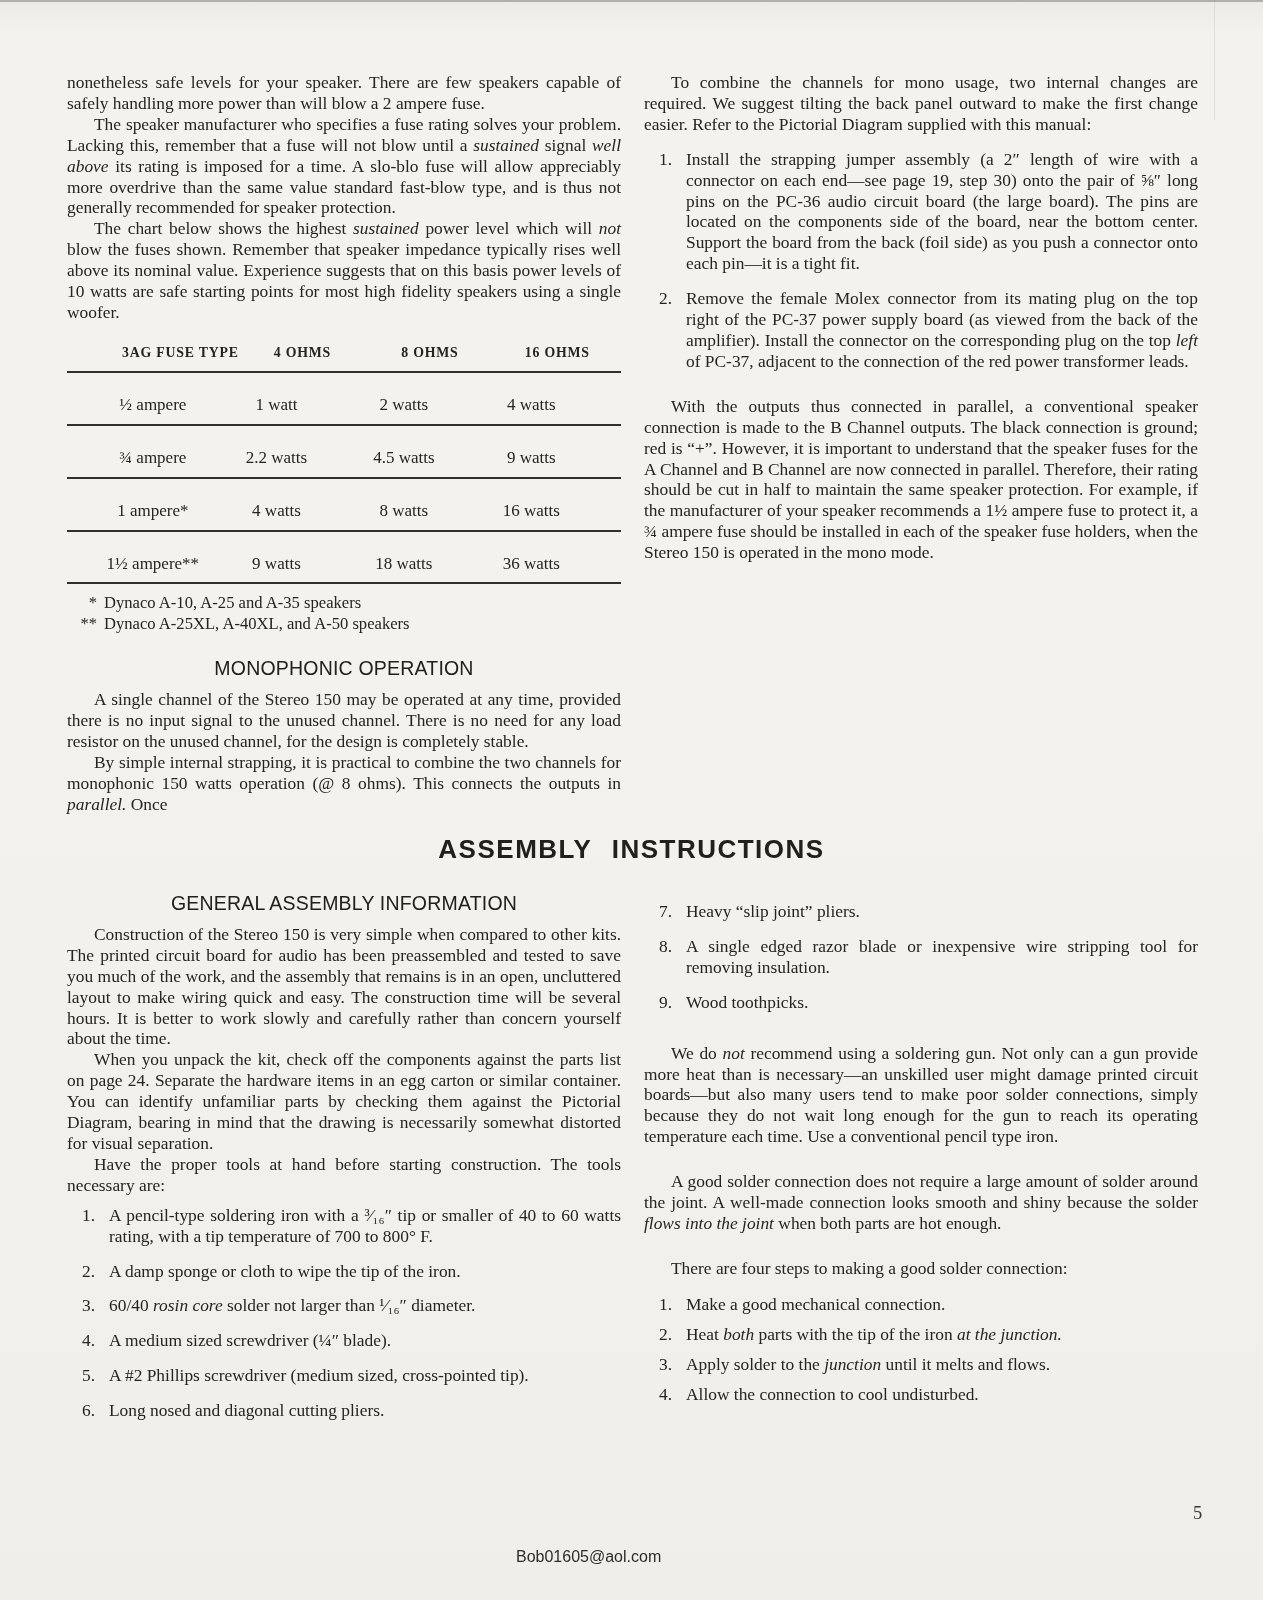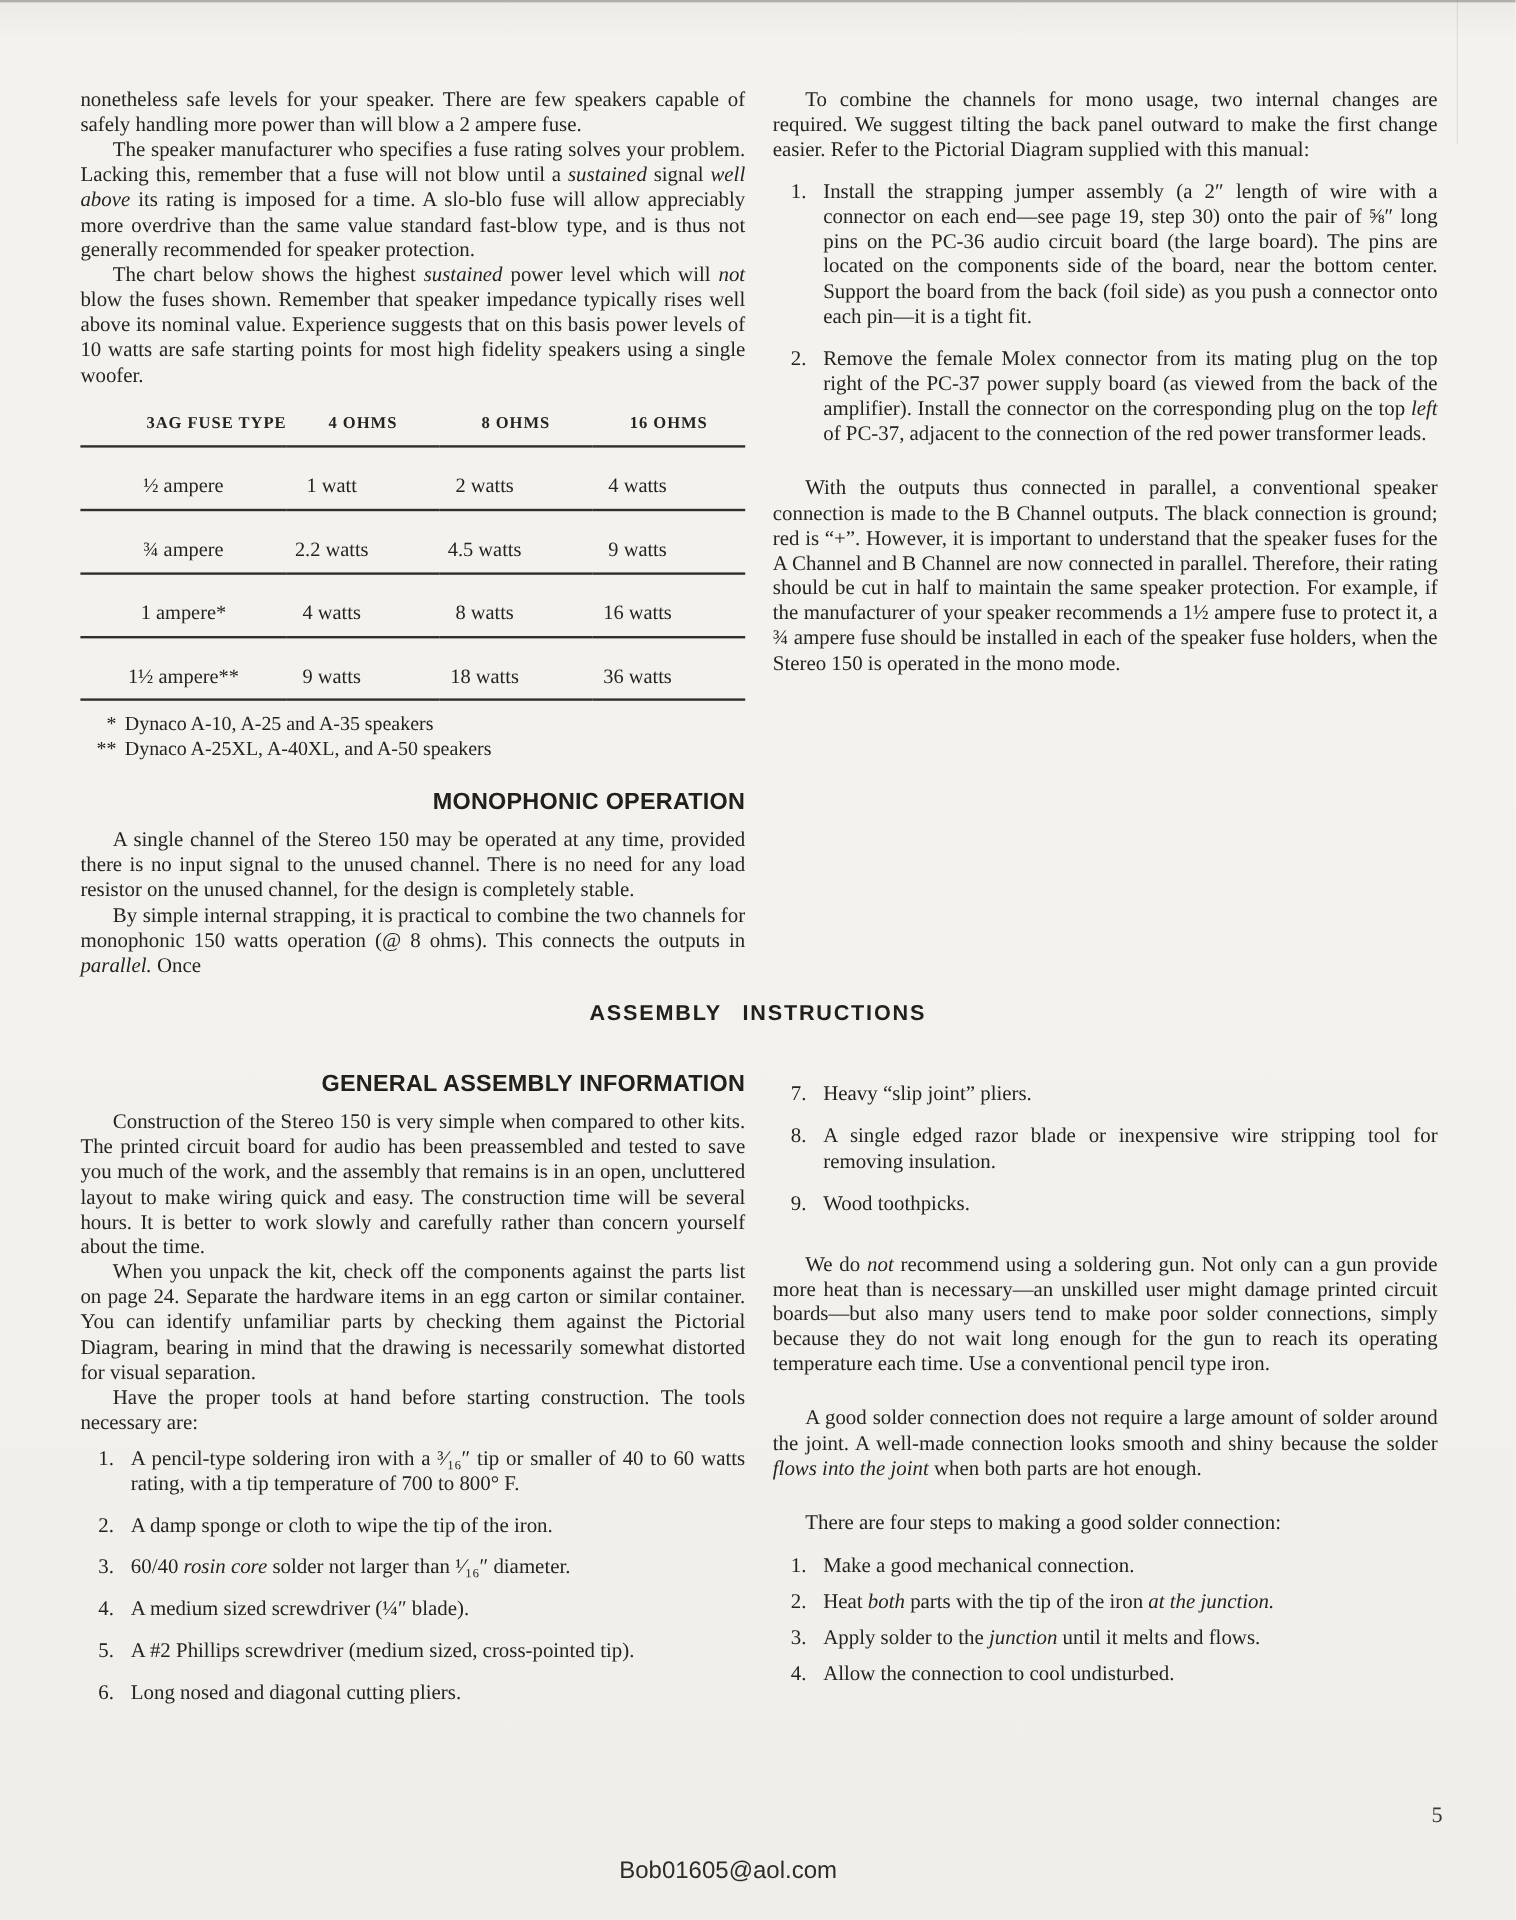--- a/index.html
+++ b/index.html
@@ -33,43 +33,43 @@
   .fuse-table td.cv{text-align:center;padding-right:52px;width:23%;}
   .fuse-table th.h0{width:31%;text-align:right;}
 
   .footnote{display:flex;font-size:16.6px;line-height:20.5px;text-align:left;}
   .footnote.fn1{margin-top:9px;}
   .footnote .marker{flex:0 0 30px;text-align:right;padding-right:7px;}
   .footnote .fn-text{flex:1;}
 
   .sub-heading{
     font-family:"Liberation Sans","DejaVu Sans",sans-serif;
-    font-weight:700;font-size:19.5px;letter-spacing:.2px;
-    text-align:right;margin:24px 0 10px;color:#22201c;
+    font-weight:400;font-size:19.5px;letter-spacing:.2px;
+    text-align:center;margin:24px 0 10px;color:#22201c;
   }
   .sub-heading.first{margin-top:0;}
   .main-heading{
     position:absolute;top:834px;left:0;width:100%;
     font-family:"Liberation Sans","DejaVu Sans",sans-serif;
-    font-weight:700;font-size:18px;letter-spacing:1.5px;word-spacing:11px;
+    font-weight:700;font-size:26px;letter-spacing:1.5px;word-spacing:11px;
     text-align:center;margin:0;color:#22201c;
   }
 
   .list-item{display:flex;margin-top:14px;}
   .list-item .num{flex:0 0 28px;text-align:right;}
   .list-item .body{flex:1;padding-left:14px;text-align:justify;display:block;}
   .list-item.tight{margin-top:9px;}
   .list-item.first-tight{margin-top:6px;}
   .list-item.step-first{margin-top:15px;}
 
   .page-number{position:absolute;top:1503px;left:1193px;font-size:18.5px;color:#3a3834;}
   .watermark-email{
     position:absolute;top:1548px;left:516px;
     font-family:"Liberation Sans","DejaVu Sans",sans-serif;
-    font-size:20px;color:#2e2c29;
+    font-size:16px;color:#2e2c29;
   }
   i{font-style:italic;}
 </style>
 </head>
 <body>
 
 <div class="edge-top"></div>
 <div class="edge-right"></div>
 
 <section class="col col-tl">

